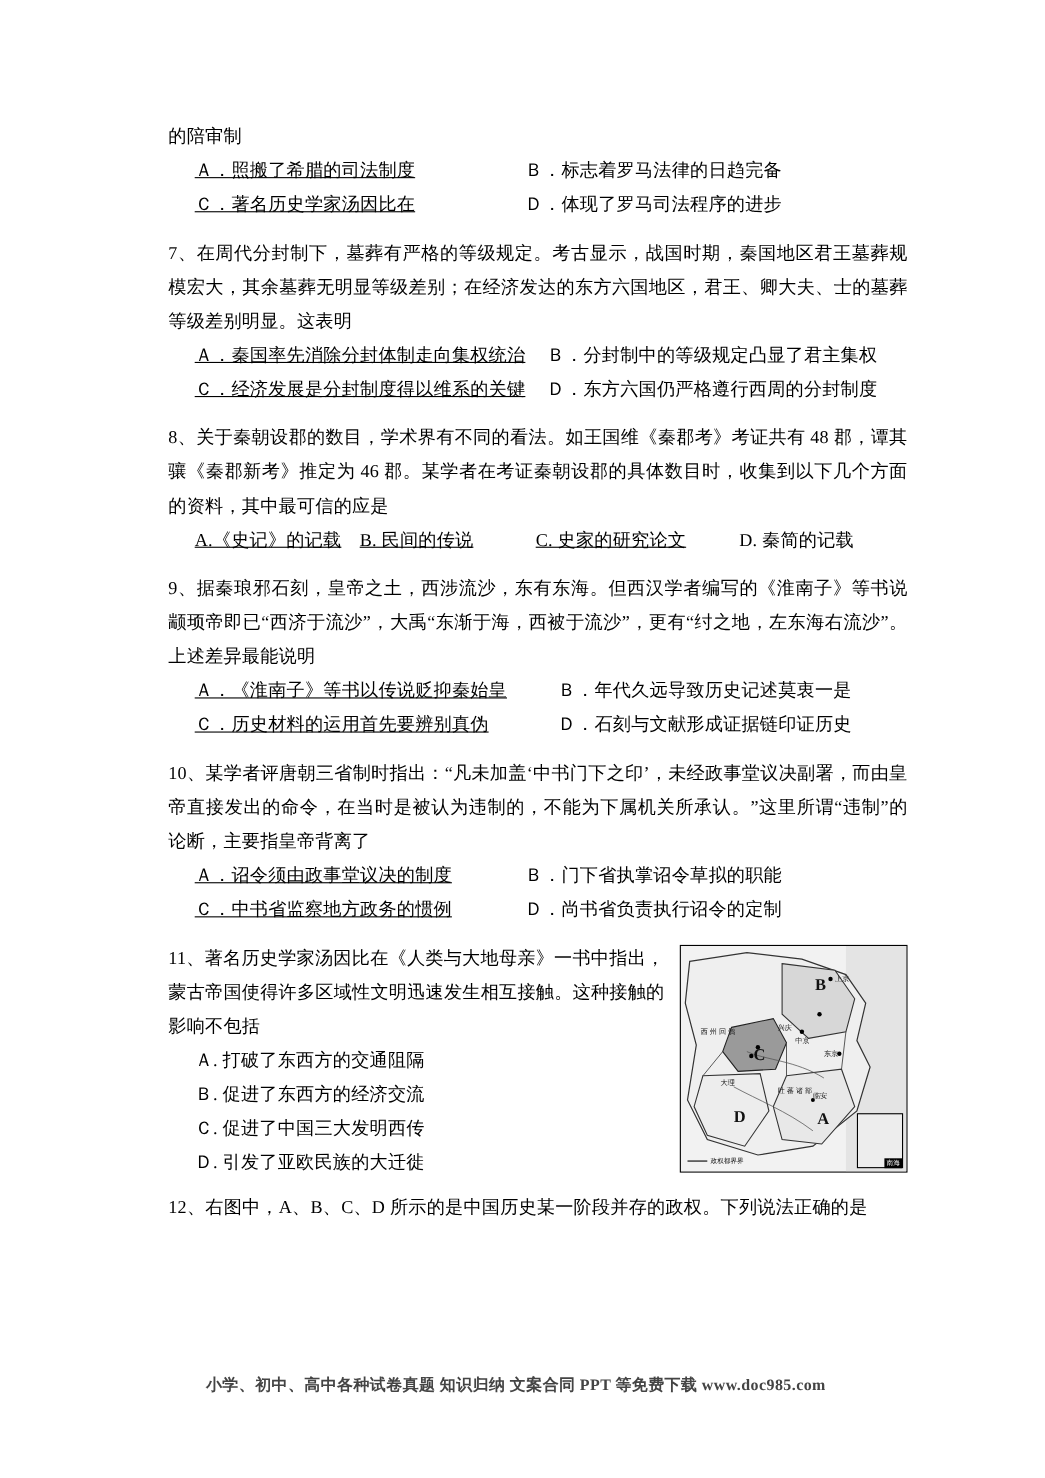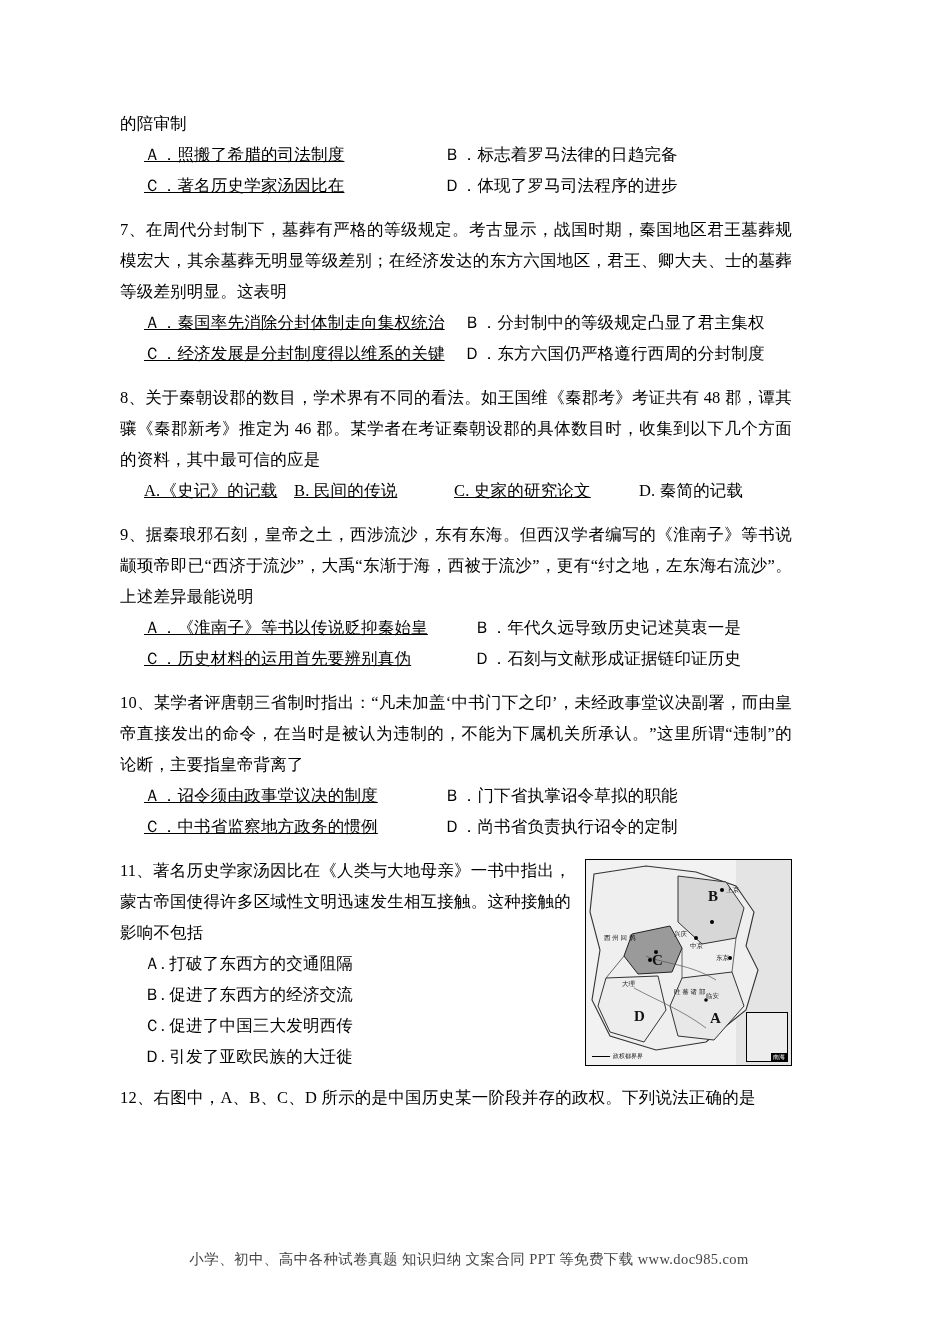--- a/index.html
+++ b/index.html
@@ -14,21 +14,21 @@
   .page {
     position: relative;
     width: 950px;
     height: 1344px;
     margin: 0 auto;
     background: #ffffff;
     overflow: hidden;
   }
   .content {
     position: absolute;
-    left: 120px;
+    left: 153px;
     top: 108px;
     width: 672px;
   }
   .q {
     margin-bottom: 13px;
   }
   .stem {
     font-size: 16.5px;
     line-height: 31px;
     text-align: justify;
@@ -123,20 +123,21 @@
   .footer {
     position: absolute;
     left: 0;
     right: 12px;
     top: 1250px;
     text-align: center;
     font-size: 14.5px;
     color: #444444;
     font-family: "Liberation Serif", serif;
     letter-spacing: 0.4px;
+    font-weight: bold;
   }
   .clearfix::after {
     content: "";
     display: block;
     clear: both;
   }
 </style>
 </head>
 <body>
 

